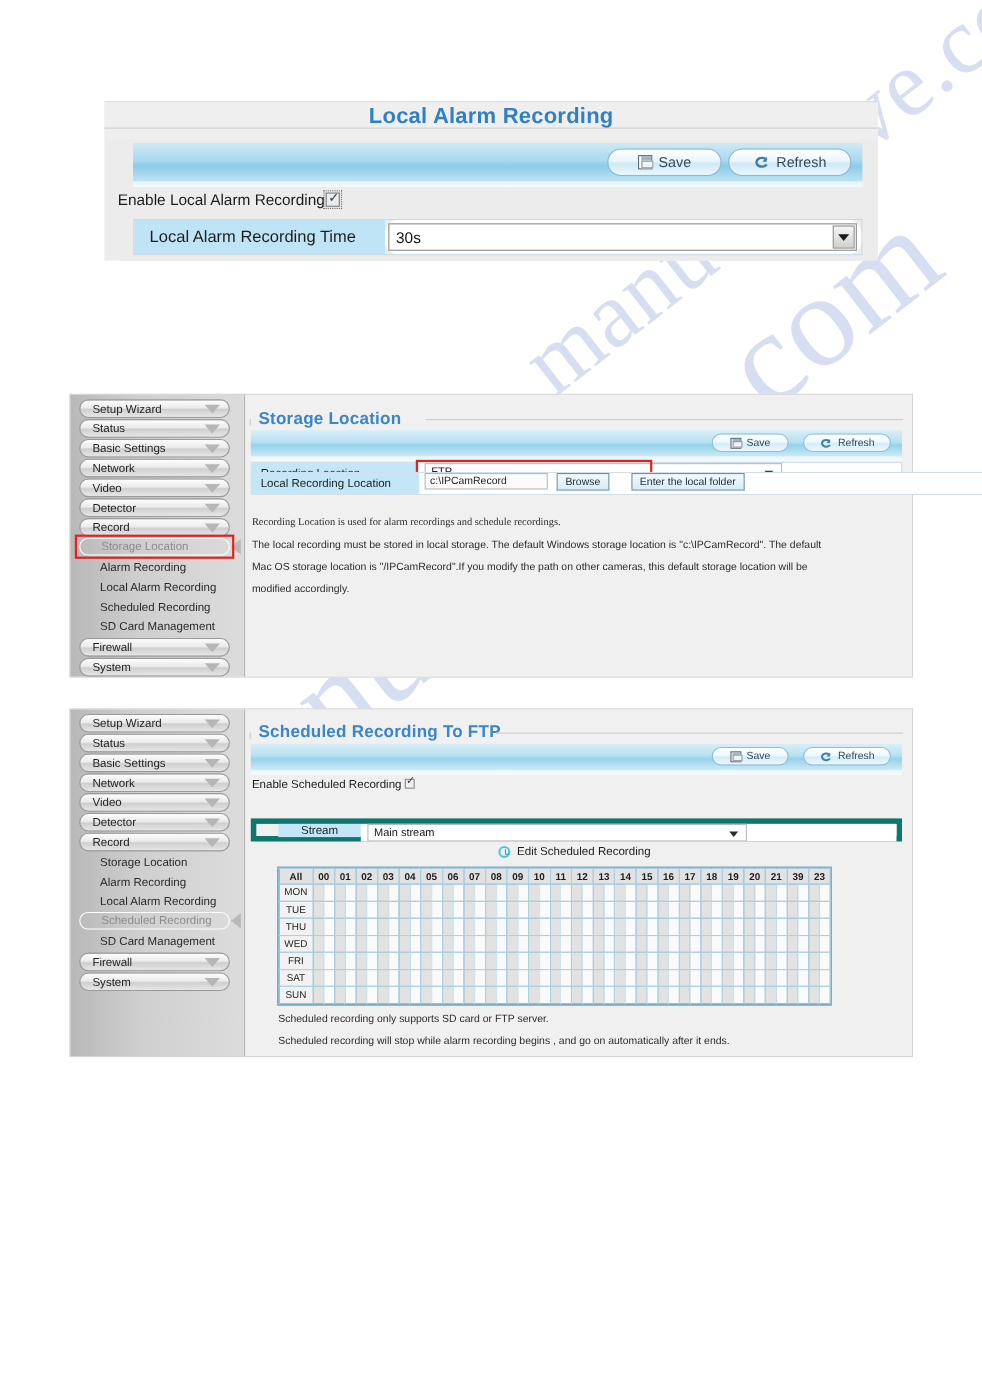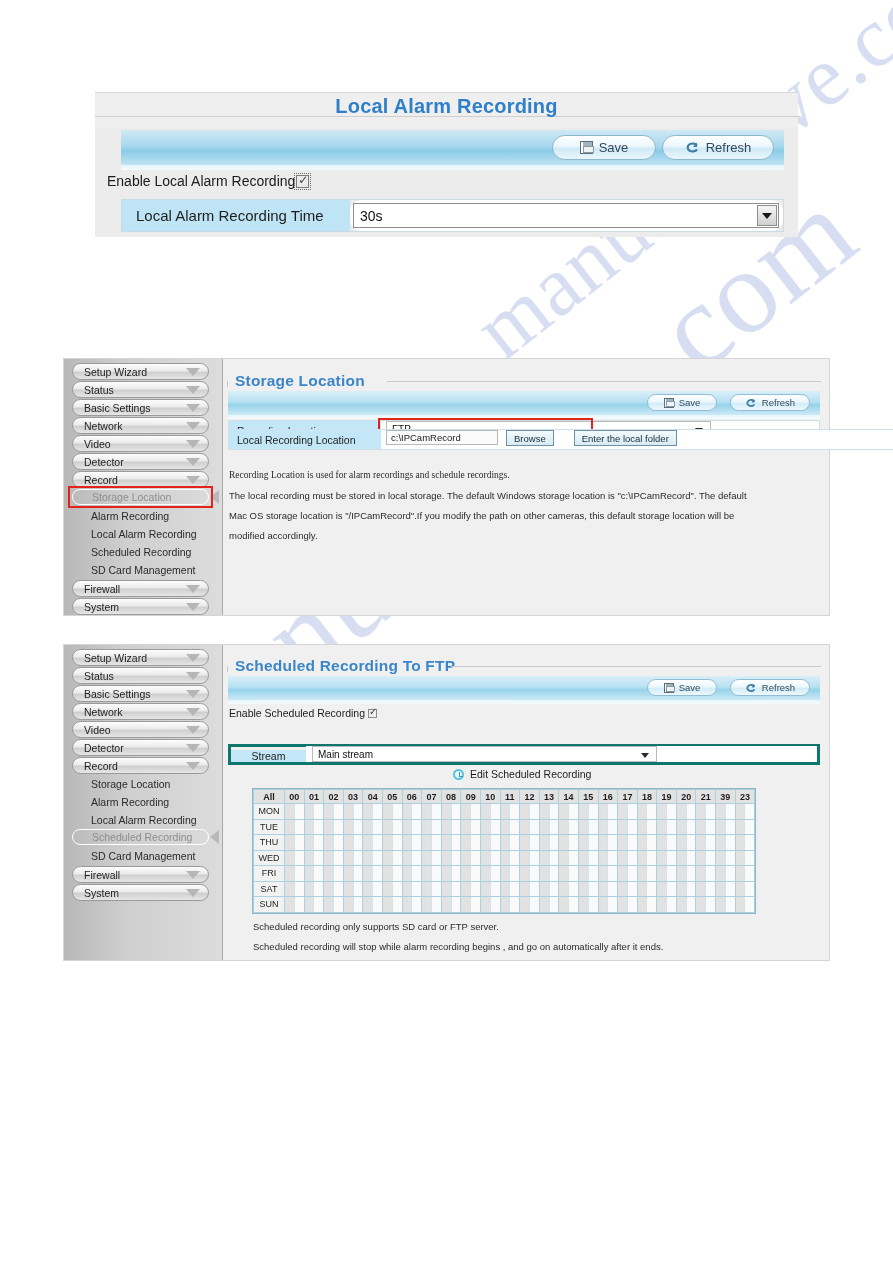--- a/index.html
+++ b/index.html
@@ -286,21 +286,21 @@
     content:""; position:absolute; left:4px; top:1.5px; width:1.4px; height:4px; background:#2e9bb8;
   }
   .clock-ico:after{
     content:""; position:absolute; left:4px; top:5px; width:3.5px; height:1.4px; background:#2e9bb8;
   }
   .edit-sched{
     position:absolute; font-size:10.5px; color:#1c1c1c; cursor:pointer;
     display:flex; align-items:center; gap:6px;
   }
   .stream-row{
-    position:absolute; display:flex; align-items:flex-end; border:3px solid #0f766e;
+    position:absolute; display:flex; align-items:flex-start; border:5px solid #0f766e;padding-left:20px;
   }
   .stream-row .lab{
     width:75px; background:#c4e7f7; display:flex; align-items:center;
     justify-content:center; font-size:10.5px; color:#1d1d1d;
   }
   .stream-row .val{
     flex:1; background:#ffffff; display:flex; align-items:center; padding-left:6px;
   }
   .enable-row2{
     position:absolute; font-size:10.5px; color:#1b1b1b;

